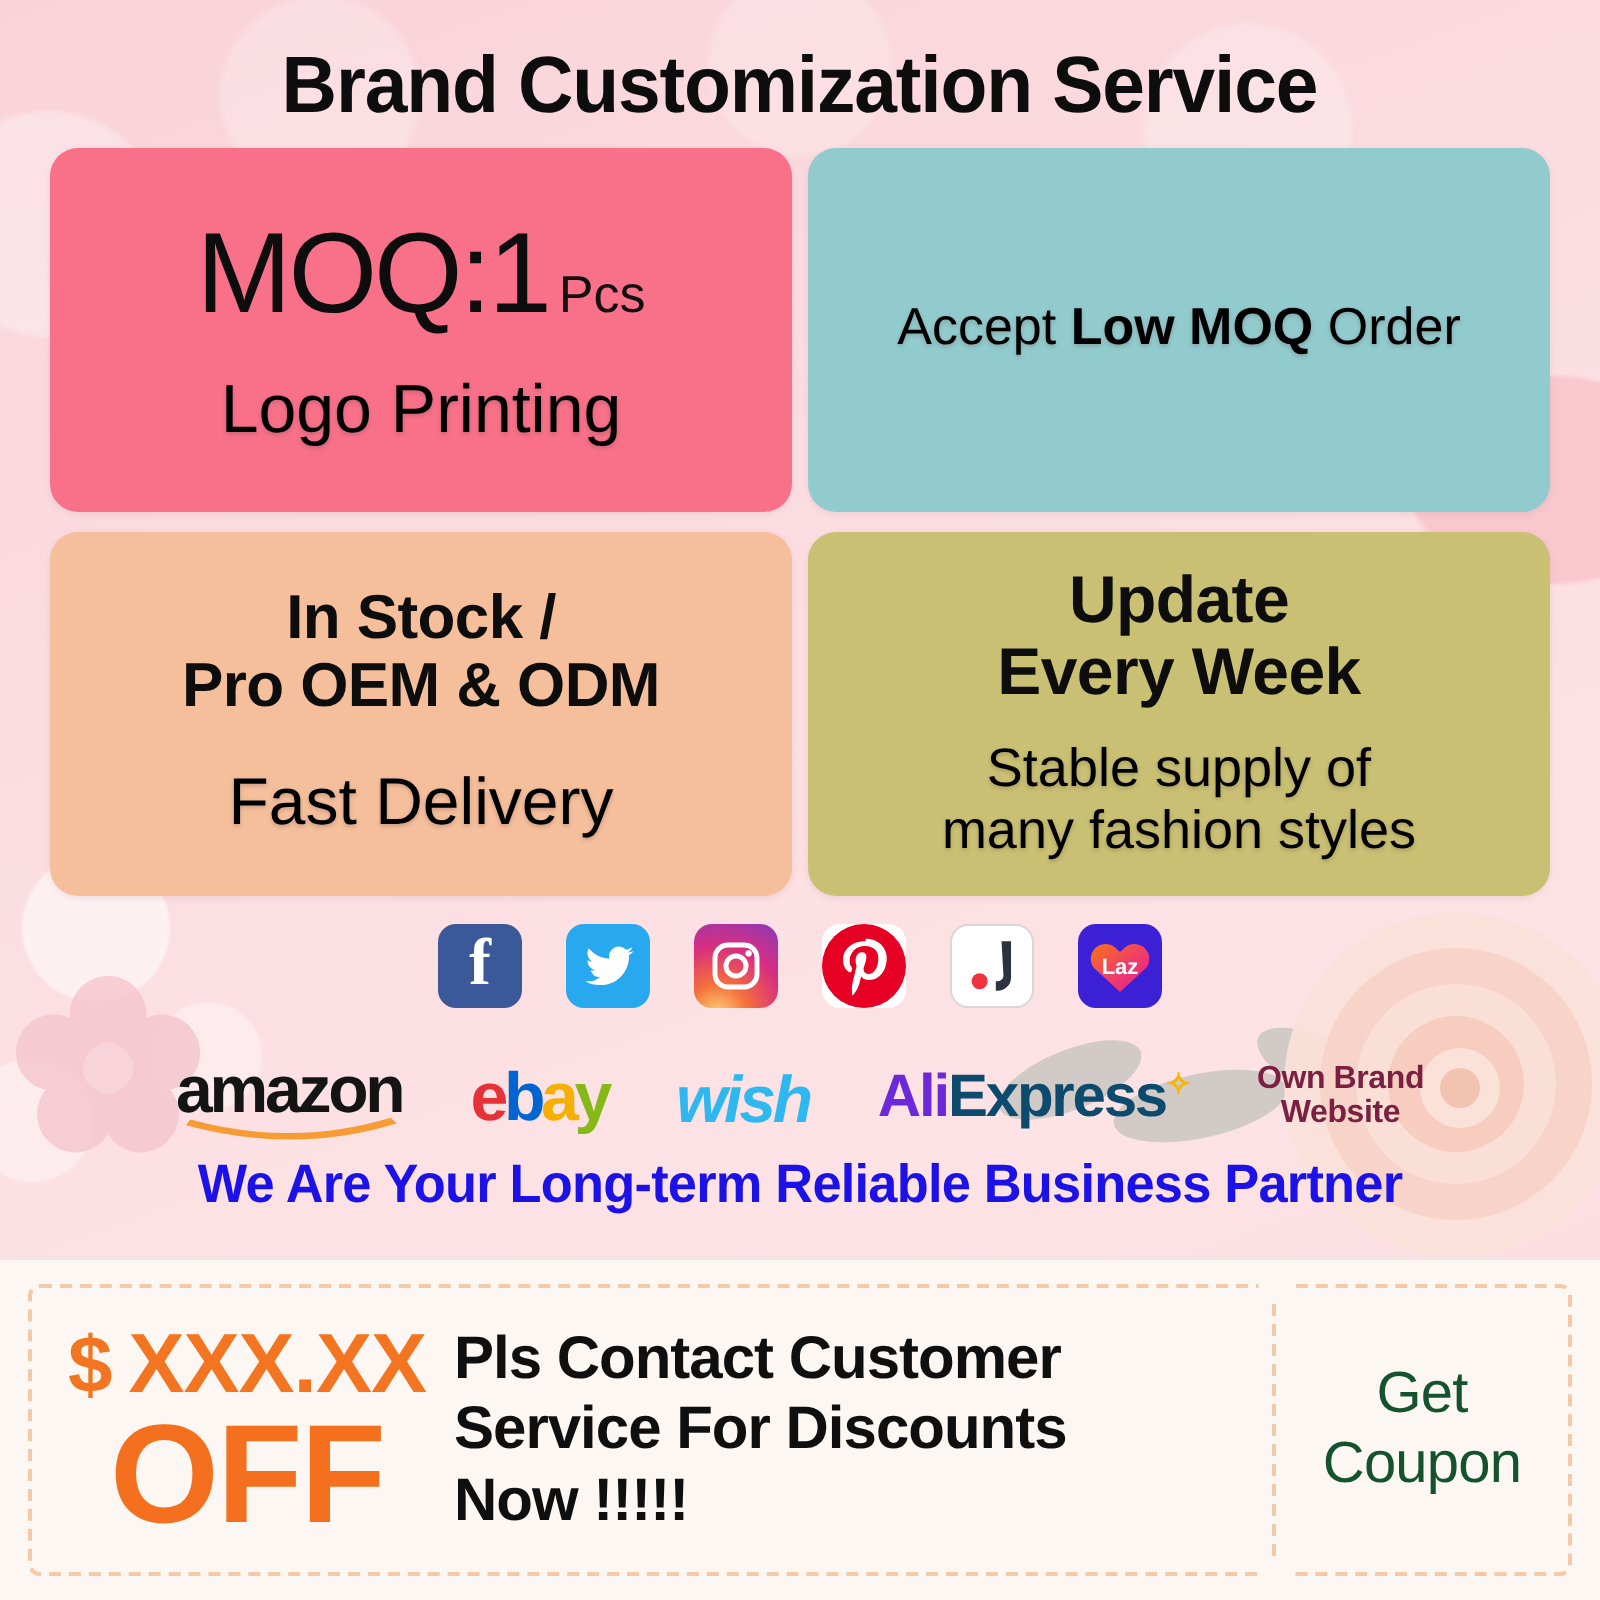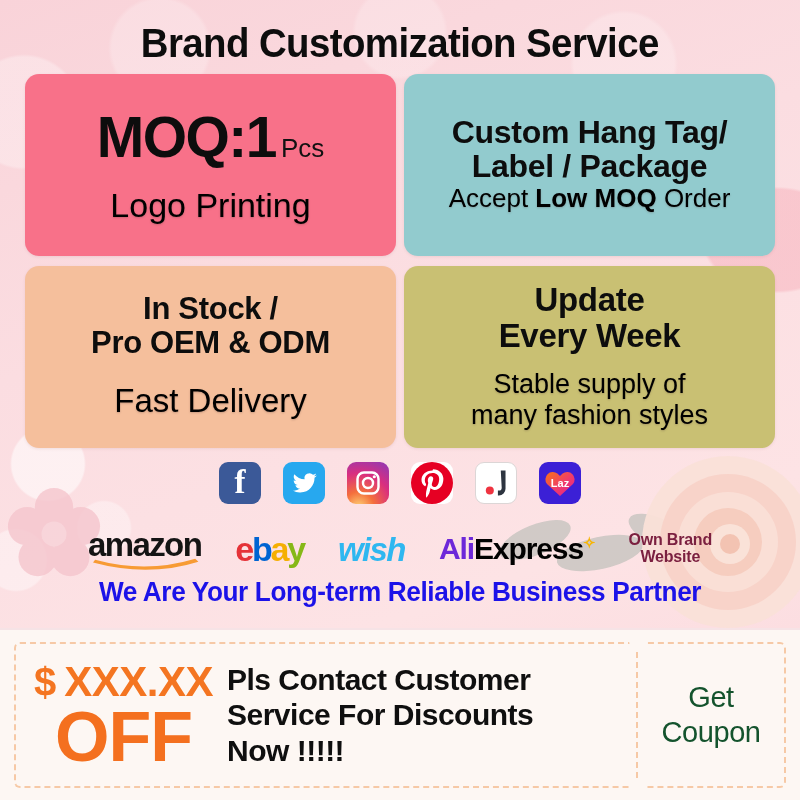--- a/index.html
+++ b/index.html
@@ -121,21 +121,21 @@
   }
 
   
   .card-moq { background: #f87189; }
   .moq-line {
     display: flex;
     align-items: baseline;
     justify-content: center;
     gap: 2px;
   }
-  .moq-big { font-size: 57px; font-weight: bold; color: #0d0d0d; letter-spacing: -1.5px; }
+  .moq-big { font-size: 57px; font-weight: normal; color: #0d0d0d; letter-spacing: -1.5px; }
   .moq-unit { font-size: 26px; font-weight: normal; color: #111; margin-left: 3px; }
   .card-moq .card-sub { font-size: 34px; margin-top: 16px; font-weight: normal; }
 
   
   .card-tag { background: #92cbce; }
   .card-tag .card-title { font-size: 32px; }
   .card-tag .card-sub { font-size: 26px; margin-top: 0; }
   .card-tag .card-sub b { font-weight: bold; }
 
   
@@ -202,21 +202,21 @@
   .logo-ebay { font-size: 34px; font-weight: bold; letter-spacing: -2.2px; line-height: 1;
                font-family: "Liberation Sans", sans-serif; }
   .logo-ebay .e { color: #e53238; }
   .logo-ebay .b { color: #0064d2; }
   .logo-ebay .a { color: #f5af02; }
   .logo-ebay .y { color: #86b817; }
   .logo-wish { font-size: 33px; font-weight: bold; color: #2fb7f0; letter-spacing: -1.6px;
                font-style: italic; line-height: 1; font-family: "Liberation Sans", sans-serif; }
   .logo-ali { font-size: 30px; font-weight: bold; letter-spacing: -1.1px; line-height: 1; white-space: nowrap; }
   .logo-ali .o { color: #6d28d9; }
-  .logo-ali .r { color: #000000; }
+  .logo-ali .r { color: #0c4a6e; }
   .logo-ali .star { color: #f8b500; font-size: 15px; vertical-align: super; }
   .logo-own {
     font-size: 16px;
     font-weight: bold;
     color: #7b2040;
     line-height: 1.06;
     text-align: center;
     letter-spacing: -0.2px;
   }
 
@@ -369,24 +369,20 @@
 
     <div class="card card-moq">
       <div class="moq-line">
         <span class="moq-big">MOQ:1</span>
         <span class="moq-unit">Pcs</span>
       </div>
       <div class="card-sub">Logo Printing</div>
     </div>
 
     <div class="card card-tag">
-      <div class="card-title">
-        <div>Custom Hang Tag/</div>
-        <div>Label / Package</div>
-      </div>
       <div class="card-sub"><span>Accept </span><b>Low MOQ</b><span> Order</span></div>
     </div>
 
     <div class="card card-stock">
       <div class="card-title">
         <div>In Stock /</div>
         <div>Pro OEM &amp; ODM</div>
       </div>
       <div class="card-sub">Fast Delivery</div>
     </div>

